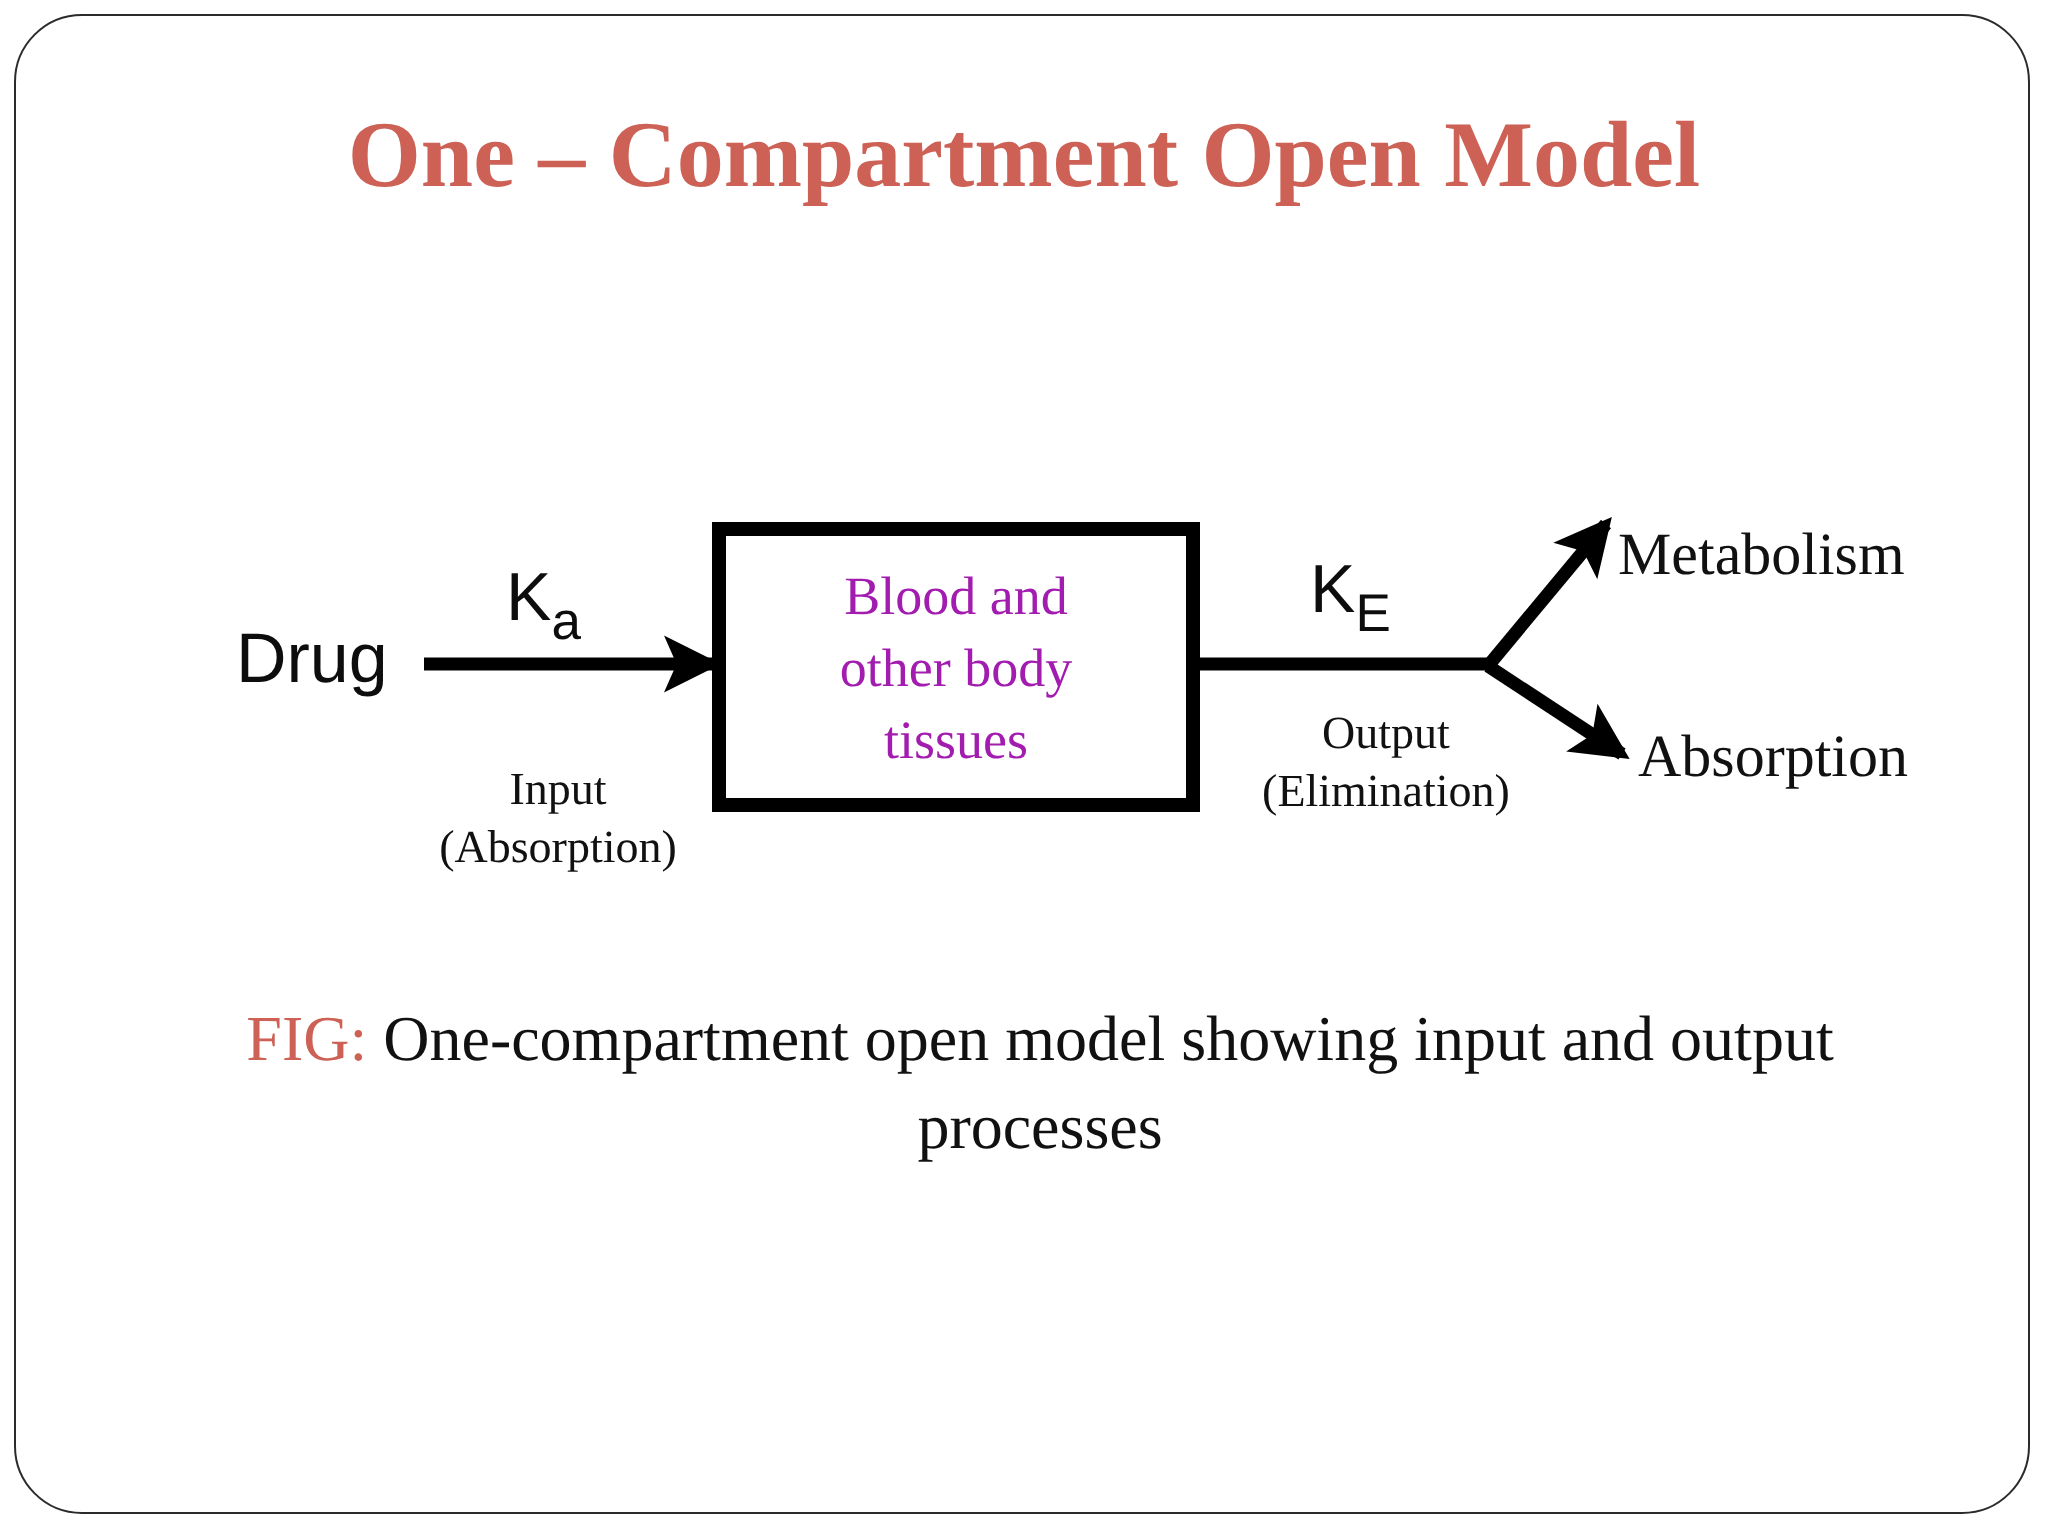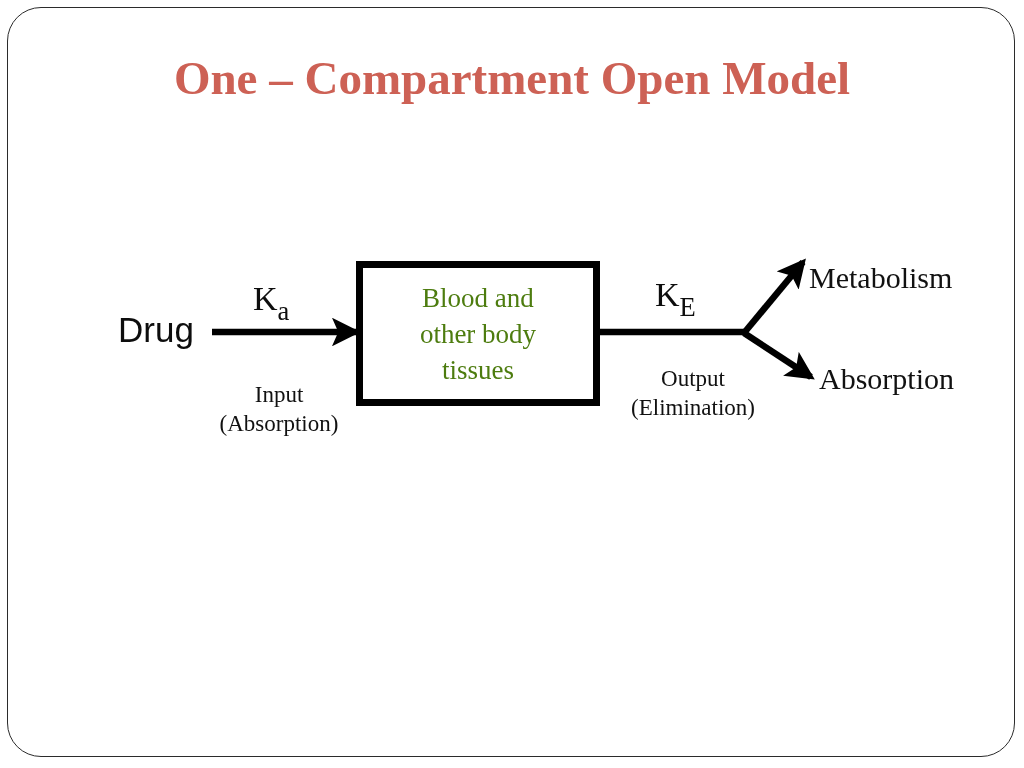--- a/index.html
+++ b/index.html
@@ -69,38 +69,38 @@
     border: 7px solid #000000;
     background: #ffffff;
     display: flex;
     align-items: center;
     justify-content: center;
   }
   #central-box .box-text {
     font-family: "Liberation Serif", serif;
     font-size: 27px;
     line-height: 36px;
-    color: #4d7c0f;
+    color: #a21caf;
     text-align: center;
     white-space: pre-line;
   }
 
   .label-drug {
     position: absolute;
     left: 118px;
     top: 310px;
     font-family: "Liberation Sans", sans-serif;
     font-size: 35px;
     color: #0d0d0d;
     white-space: nowrap;
   }
 
   .rate-const {
     position: absolute;
-    font-family: Liberation Serif, serif;
+    font-family: Liberation Sans, sans-serif;
     font-size: 34px;
     color: #0d0d0d;
     white-space: nowrap;
     line-height: 1;
   }
   .rate-const sub {
     font-size: 0.78em;
     vertical-align: -0.36em;
     line-height: 1;
   }
@@ -110,21 +110,21 @@
   .proc-label {
     position: absolute;
     font-family: "Liberation Serif", serif;
     font-size: 23px;
     line-height: 29px;
     color: #111111;
     text-align: center;
     white-space: pre-line;
   }
   #input-label  { left: 198px; top: 352px; width: 162px; margin-top: 28px; }
-  #output-label { left: 607px; top: 364px; width: 172px; }
+  #output-label { left: 607px; top: 352px; width: 172px; }
 
   .endpoint-label {
     position: absolute;
     font-family: "Liberation Serif", serif;
     font-size: 30px;
     color: #111111;
     white-space: nowrap;
   }
   #metabolism-label { left: 809px; top: 261px; font-family: Liberation Serif, serif; }
   #excretion-label  { left: 819px; top: 362px; }
@@ -209,14 +209,15 @@
     </div>
 
     <div class="proc-label" id="output-label">Output
 (Elimination)</div>
 
     <div class="endpoint-label" id="metabolism-label">Metabolism</div>
     <div class="endpoint-label" id="excretion-label">Absorption</div>
 
   </div>
 
+  <div id="caption"><span class="fig-tag">FIG:</span><span> One-compartment open model showing  input and output processes</span></div>
 
 </div>
 
 </body></html>

